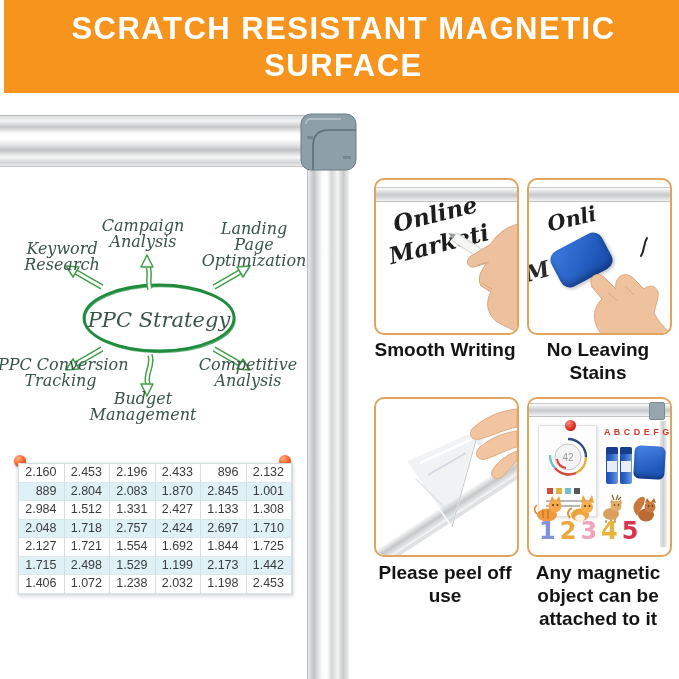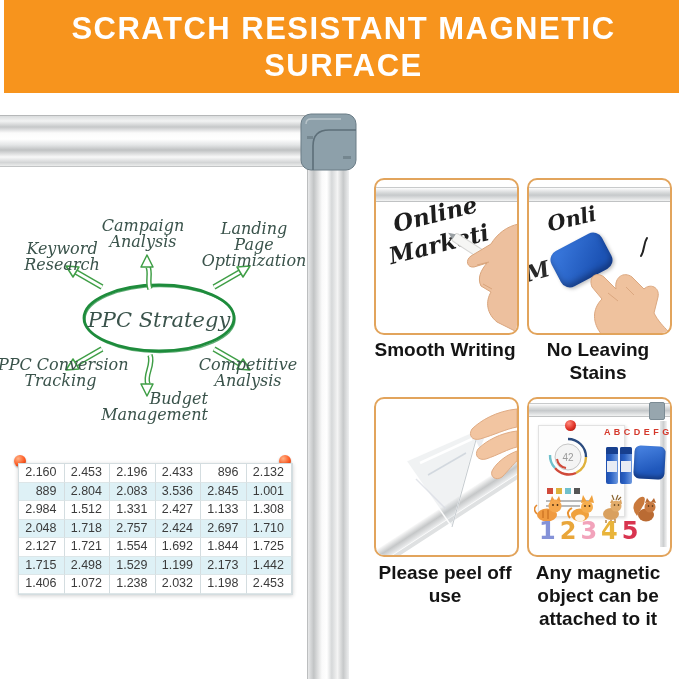--- a/index.html
+++ b/index.html
@@ -82,21 +82,21 @@
      background:linear-gradient(180deg,#fafafa,#c5c7c8 50%,#eeeff0);}
   .diag-frame2{position:absolute;left:-44px;top:128px;width:210px;height:4px;transform:rotate(-33deg);
      background:#dfe1e2;}
 
   
   .p4-corner{position:absolute;right:5px;top:3px;width:14px;height:16px;background:#97a6ae;
      border-radius:2px;border:1px solid #7b8b94;}
   .p4-rail{position:absolute;right:3px;top:22px;bottom:8px;width:7px;
      background:linear-gradient(90deg,#e8e9ea,#cdcfd0 50%,#f5f5f5);}
   .gauge-card{position:absolute;left:9px;top:26px;width:57px;height:90px;background:#fdfdfd;
-     border:1px solid #e2e2e2;box-shadow:1px 1px 3px rgba(0,0,0,.15);padding-left:28px;}
+     border:1px solid #e2e2e2;box-shadow:1px 1px 3px rgba(0,0,0,.15);}
   .magnet-red{position:absolute;left:26px;top:-6px;width:11px;height:11px;border-radius:50%;
      background:radial-gradient(circle at 35% 30%,#ff8a7d,var(--magnet-red) 55%,#8f140d);}
   .swatches{position:absolute;left:8px;top:62px;display:flex;gap:3px;}
   .swatches i{width:6px;height:6px;display:block;}
   .tinybar{position:absolute;left:7px;width:43px;height:2px;background:#b9b9b9;}
   .abc{position:absolute;left:75px;top:28px;width:64px;color:var(--abc-red);
      font-size:9px;font-weight:bold;letter-spacing:.5px;white-space:nowrap;}
   .bmarker{position:absolute;top:48px;width:12px;height:37px;border-radius:2px;
      background:linear-gradient(90deg,#1f4fae,var(--marker-blue) 40%,#6f9ae0);}
   .bmarker::before{content:"";position:absolute;left:0;top:0;width:100%;height:7px;background:#173f8e;
@@ -191,42 +191,42 @@
       <div>Optimization</div>
     </div>
     <div class="node" style="left:12px;top:148px;width:100px;">
       <div>Keyword</div>
       <div>Research</div>
     </div>
     <div class="node" style="left:-2px;top:264px;width:125px;">
       <div>PPC Conversion</div>
       <div>Tracking</div>
     </div>
-    <div class="node" style="left:78px;top:298px;width:130px;text-align:right;">
+    <div class="node" style="left:78px;top:298px;width:130px;">
       <div>Budget</div>
       <div>Management</div>
     </div>
     <div class="node" style="left:188px;top:264px;width:120px;">
       <div>Competitive</div>
       <div>Analysis</div>
     </div>
 
     <div class="magnet" style="left:14px;top:362px;"></div>
     <div class="magnet" style="left:279px;top:362px;"></div>
     <div class="wtable">
       <div class="tc">2.160</div>
       <div class="tc">2.453</div>
       <div class="tc">2.196</div>
       <div class="tc">2.433</div>
       <div class="tc">896</div>
       <div class="tc">2.132</div>
       <div class="tc alt">889</div>
       <div class="tc alt">2.804</div>
       <div class="tc alt">2.083</div>
-      <div class="tc alt">3.536</div>
+      <div class="tc alt">1.870</div>
       <div class="tc alt">2.845</div>
       <div class="tc alt">1.001</div>
       <div class="tc">2.984</div>
       <div class="tc">1.512</div>
       <div class="tc">1.331</div>
       <div class="tc">2.427</div>
       <div class="tc">1.133</div>
       <div class="tc">1.308</div>
       <div class="tc alt">2.048</div>
       <div class="tc alt">1.718</div>

